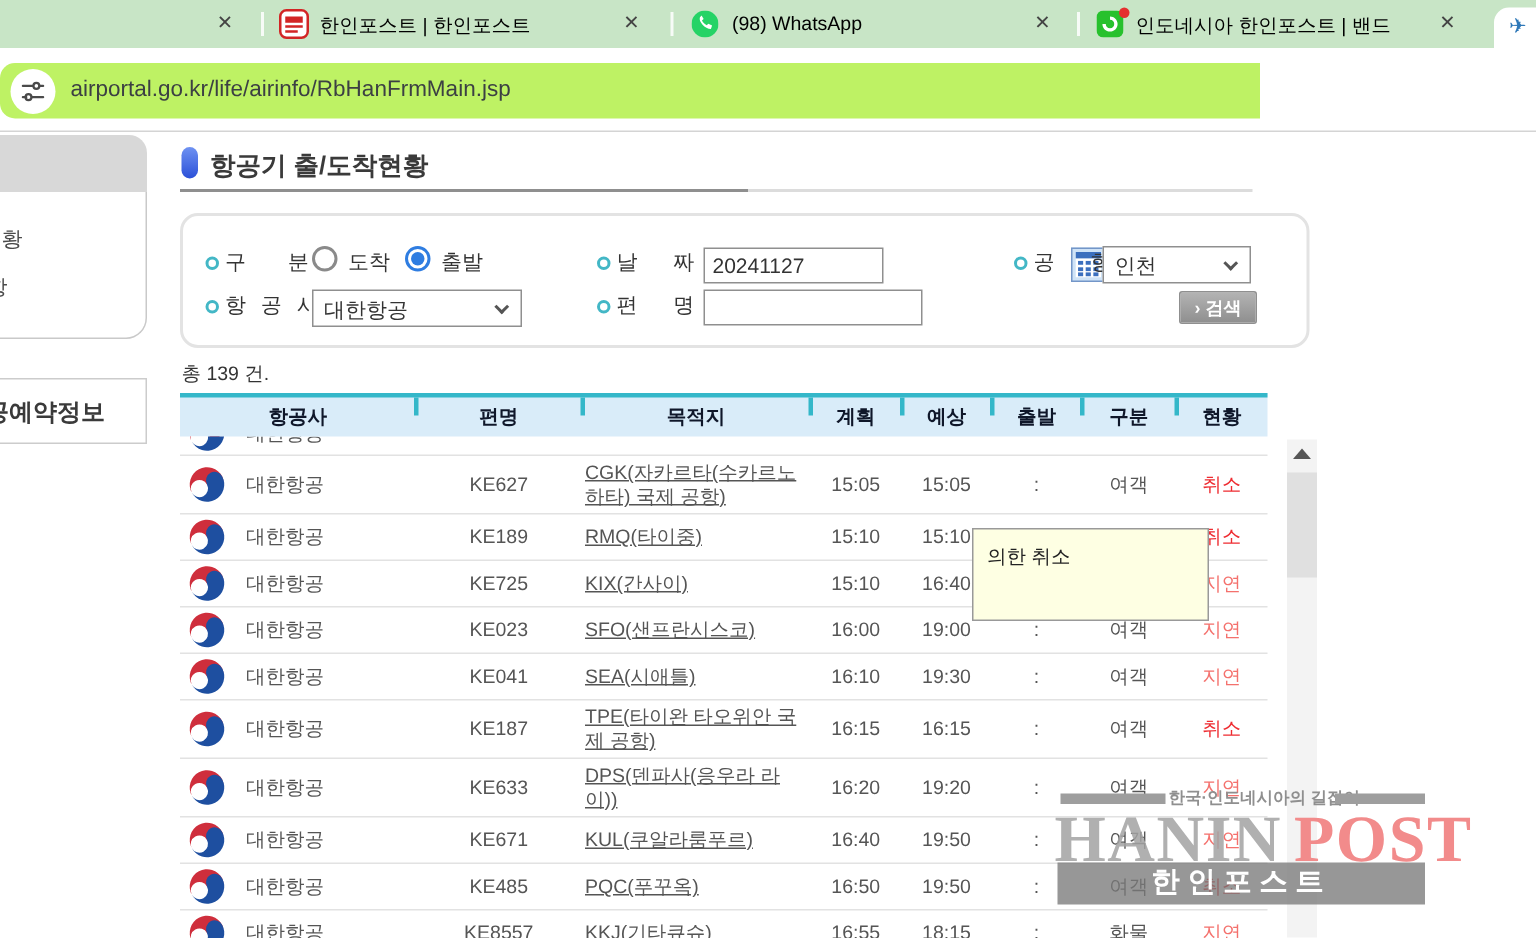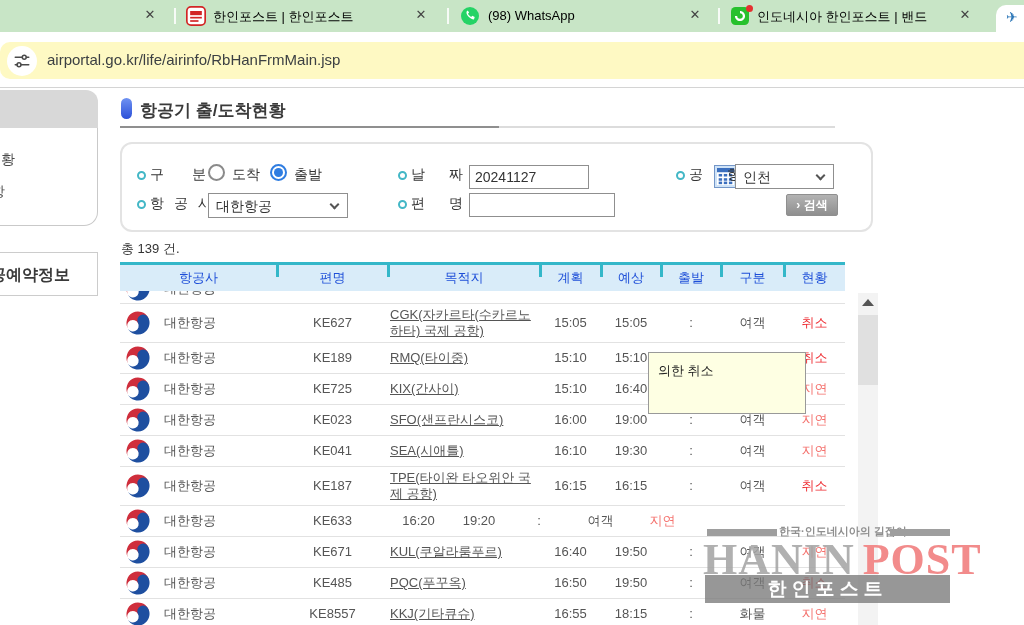--- a/index.html
+++ b/index.html
@@ -10,21 +10,21 @@
   #tabstrip { position:absolute; left:0; top:0; width:1024px; height:32px; background:#c8e5c6; }
   .tab-title { position:absolute; top:8px; font-size:13px; color:#000000; white-space:nowrap; }
   .tab-close { position:absolute; top:7px; font-size:13px; color:#444; width:18px; text-align:center; cursor:pointer; }
   .tab-sep { position:absolute; top:8px; width:2px; height:16px; background:rgba(255,255,255,.85); }
   .favicon { position:absolute; top:6px; width:20px; height:20px; }
   #active-tab { position:absolute; left:996px; top:5px; width:28px; height:27px; background:#fff; border-radius:10px 0 0 0; }
   #active-tab .plane { position:absolute; left:10px; top:4px; font-size:14px; color:#2e78b8; }
   .band-dot { position:absolute; right:-2px; top:-2px; width:7px; height:7px; border-radius:50%; background:#e53030; }
 
   #toolbar { position:absolute; left:0; top:32px; width:1024px; height:56px; background:#fff; border-bottom:1px solid #d4d4d4; }
-  #omnibox { position:absolute; left:0; top:10px; width:1024px; height:37px; background:#fef9c3; border-radius:10px 0 0 10px; }
+  #omnibox { position:absolute; left:0; top:10px; width:840px; height:37px; background:#bef264; border-radius:10px 0 0 10px; }
   #site-circle { position:absolute; left:7px; top:4px; width:30px; height:30px; background:#fff; border-radius:50%; }
   #site-circle svg { position:absolute; left:6px; top:6px; }
   #url-text { position:absolute; left:47px; top:9px; font-size:15px; color:#3c4043; }
 
   
   #side-box1 { position:absolute; left:0; top:90px; width:98px; height:136px; }
   #side-box1 .hd { position:absolute; left:0; top:0; width:98px; height:38px; background:#d8d8d8; border-radius:0 12px 0 0; }
   #side-box1 .bd { position:absolute; left:0; top:38px; width:98px; height:98px; background:#fff;
                    border-right:1px solid #c9c9c9; border-bottom:1px solid #c9c9c9; border-radius:0 0 14px 0; overflow:hidden; }
   .side-item { position:absolute; font-size:14px; color:#4a4a4a; white-space:nowrap; }
@@ -58,21 +58,21 @@
              border:1px solid #7396c8; padding:2px; cursor:pointer; }
   #search-btn { position:absolute; left:664px; top:50px; width:52px; height:22px; border:1px solid #8f8f8f;
                 background:linear-gradient(180deg,#b3b3b3,#8f8f8f); border-radius:2px; color:#fff;
                 font-size:12px; font-weight:bold; text-align:center; line-height:21px; cursor:pointer; }
 
   #total-count { position:absolute; left:121px; top:240px; font-size:13px; color:#333; }
 
   
   #flight-table { position:absolute; left:120px; top:262px; width:725px; }
   #thead { position:relative; display:flex; height:29px; background:#d9ecf9; border-top:3px solid #34b7c9; align-items:center; }
-  .th { font-size:13px; font-weight:normal; color:#1d4ed8; text-align:center; }
+  .th { font-size:13px; font-weight:bold; color:#0f172a; text-align:center; }
   .tick { position:absolute; top:0; width:3px; height:12px; background:#34b7c9; }
   #clip-row { height:13px; overflow:hidden; border-bottom:1px solid #e2e2e2; }
   #clip-row .trow { margin-top:-17px; border-bottom:none; }
   .trow { display:flex; align-items:center; border-bottom:1px solid #e2e2e2; min-height:30px; padding:3px 0; }
   .td { font-size:13px; color:#555; text-align:center; line-height:16px; }
   .td.dest { text-align:left; padding-left:2px;text-decoration:underline; }
   .td.c0 { display:flex; align-items:center; text-align:left; }
   .logo { width:24px; height:24px; margin-left:6px; margin-right:14px; flex:0 0 24px; transform:rotate(-28deg); }
   .status-cell { font-size:13px; }
 
@@ -364,20 +364,21 @@
       <div class="trow">
         <div class="td c0" style="width: 157px;">
           <span class="logo"><svg viewBox="0 0 100 100" width="24" height="24">
               <circle cx="50" cy="50" r="49" fill="#fff"></circle>
               <path d="M2,50 a48,48 0 0,1 96,0 a24,24 0 0,1 -48,0 a24,24 0 0,0 -48,0 z" fill="#cf2e3c"></path>
               <path d="M98,50 a48,48 0 0,1 -96,0 a24,24 0 0,0 48,0 a24,24 0 0,1 48,0 z" fill="#1e4fa0"></path>
             </svg></span>
           <span>대한항공</span>
         </div>
         <div class="td c1" style="width: 111px;">KE633</div>
+        <div class="td c2 dest" style="width: 152px;">DPS(덴파사(응우라 라이))</div>
         <div class="td c3" style="width: 61px;">16:20</div>
         <div class="td c4" style="width: 60px;">19:20</div>
         <div class="td c5" style="width: 60px;">:</div>
         <div class="td c6" style="width: 63px;">여객</div>
         <div class="td c7 status-cell" style="width: 61px; color: rgb(244, 113, 109);">지연</div>
       </div>
       <div class="trow">
         <div class="td c0" style="width: 157px;">
           <span class="logo"><svg viewBox="0 0 100 100" width="24" height="24">
               <circle cx="50" cy="50" r="49" fill="#fff"></circle>

